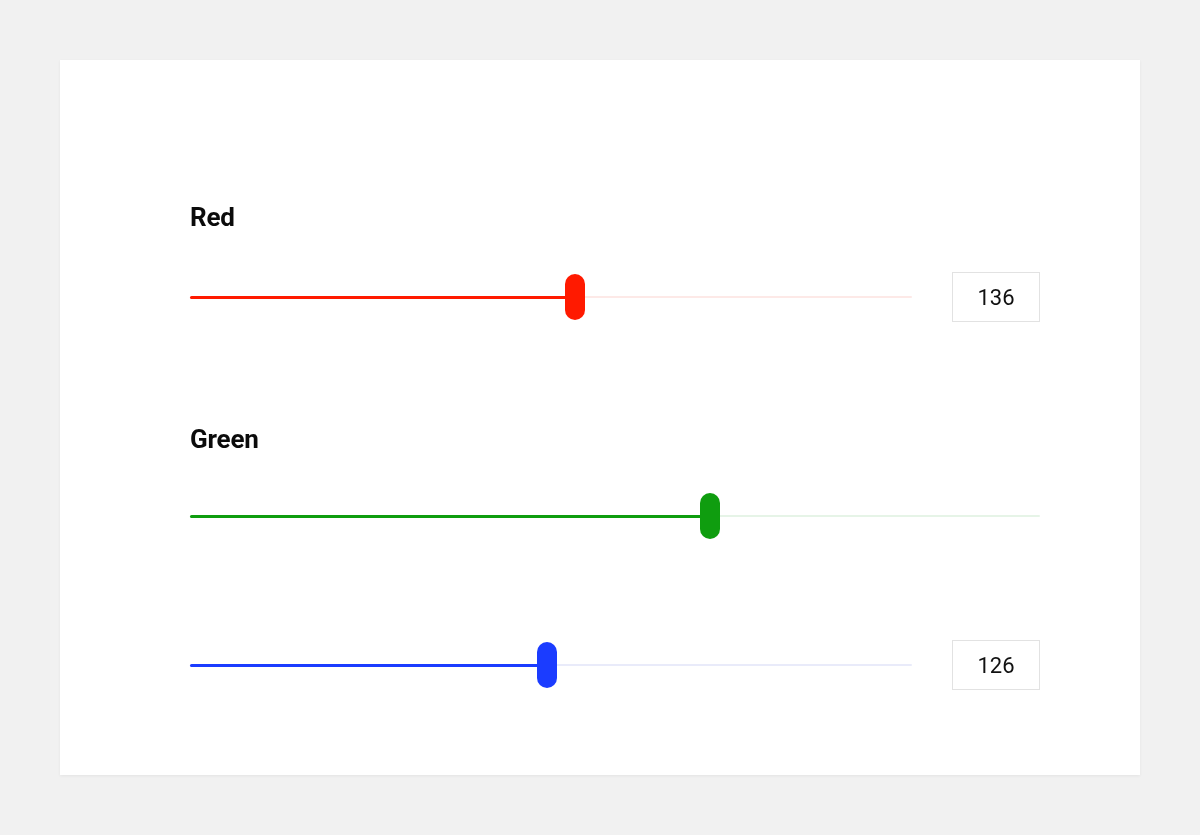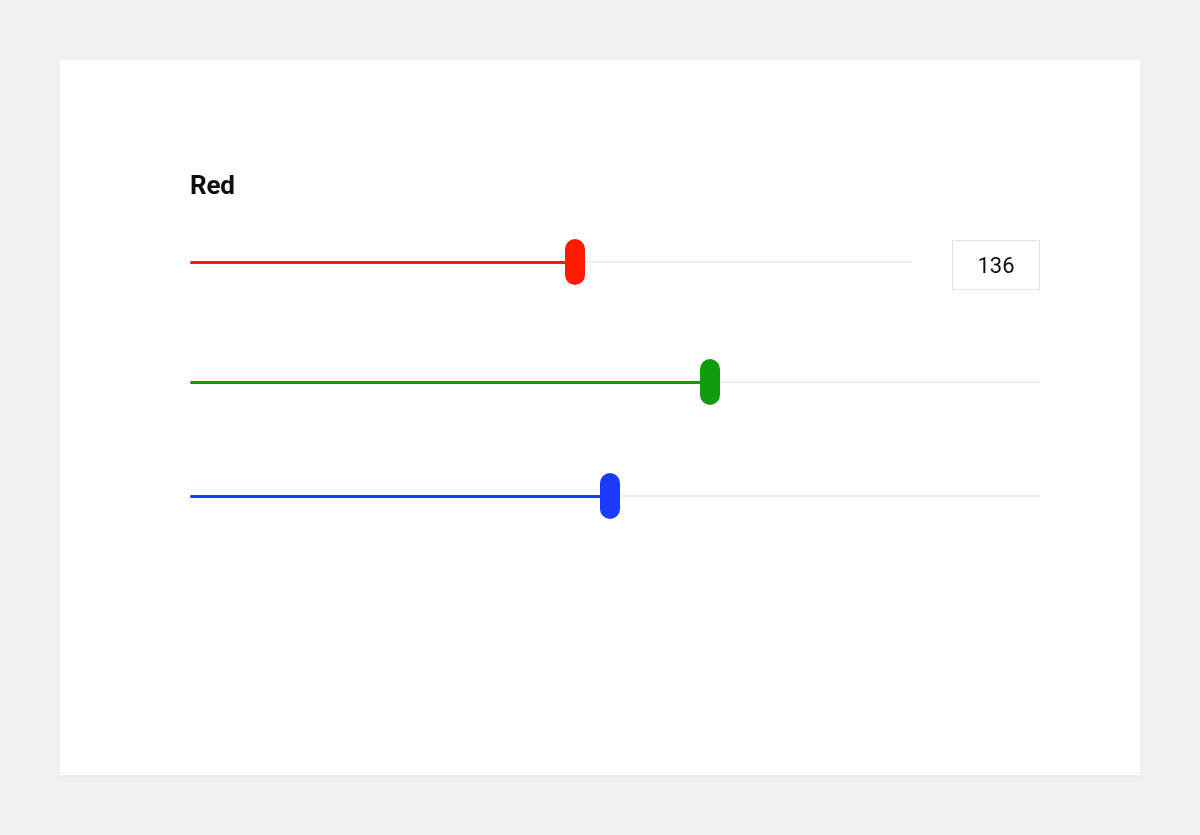--- a/index.html
+++ b/index.html
@@ -21,29 +21,31 @@
     box-shadow: 0 1px 3px rgba(0,0,0,0.06);
     padding: 110px 100px 80px 130px;
     display: flex;
     flex-direction: column;
     gap: 70px;
   }
   .row {
     display: flex;
     flex-direction: column;
     gap: 40px;
+    margin-top: 32px;
   }
   .label {
     font-size: 26px;
     font-weight: 700;
     color: #0b0b0b;
     letter-spacing: -0.2px;
   }
   .control {
     display: flex;
+    align-items: center;
     gap: 40px;
   }
   .slider {
     position: relative;
     flex: 1;
     height: 44px;
     display: flex;
     align-items: center;
     cursor: pointer;
   }
@@ -89,32 +91,34 @@
       <div class="slider">
         <div class="track-bg" style="background: rgb(253, 233, 231);"></div>
         <div class="track-fill" style="background: rgb(255, 26, 0); width: 53.3333%;"></div>
         <div class="thumb" style="background: rgb(255, 26, 0); left: 53.3333%;"></div>
       </div>
       <div class="valuebox">136</div>
     </div>
   </div>
 
   <div class="row">
+    <div class="label">Green</div>
     <div class="control">
       <div class="slider">
         <div class="track-bg" style="background: rgb(230, 244, 231);"></div>
         <div class="track-fill" style="background: rgb(15, 157, 15); width: 61.1765%;"></div>
         <div class="thumb" style="background: rgb(15, 157, 15); left: 61.1765%;"></div>
       </div>
     </div>
   </div>
 
   <div class="row">
     <div class="control">
       <div class="slider">
         <div class="track-bg" style="background: rgb(233, 235, 250);"></div>
         <div class="track-fill" style="background: rgb(27, 60, 255); width: 49.4118%;"></div>
         <div class="thumb" style="background: rgb(27, 60, 255); left: 49.4118%;"></div>
       </div>
+      <div class="valuebox">126</div>
     </div>
   </div>
 
 </div>
 
 </body></html>

